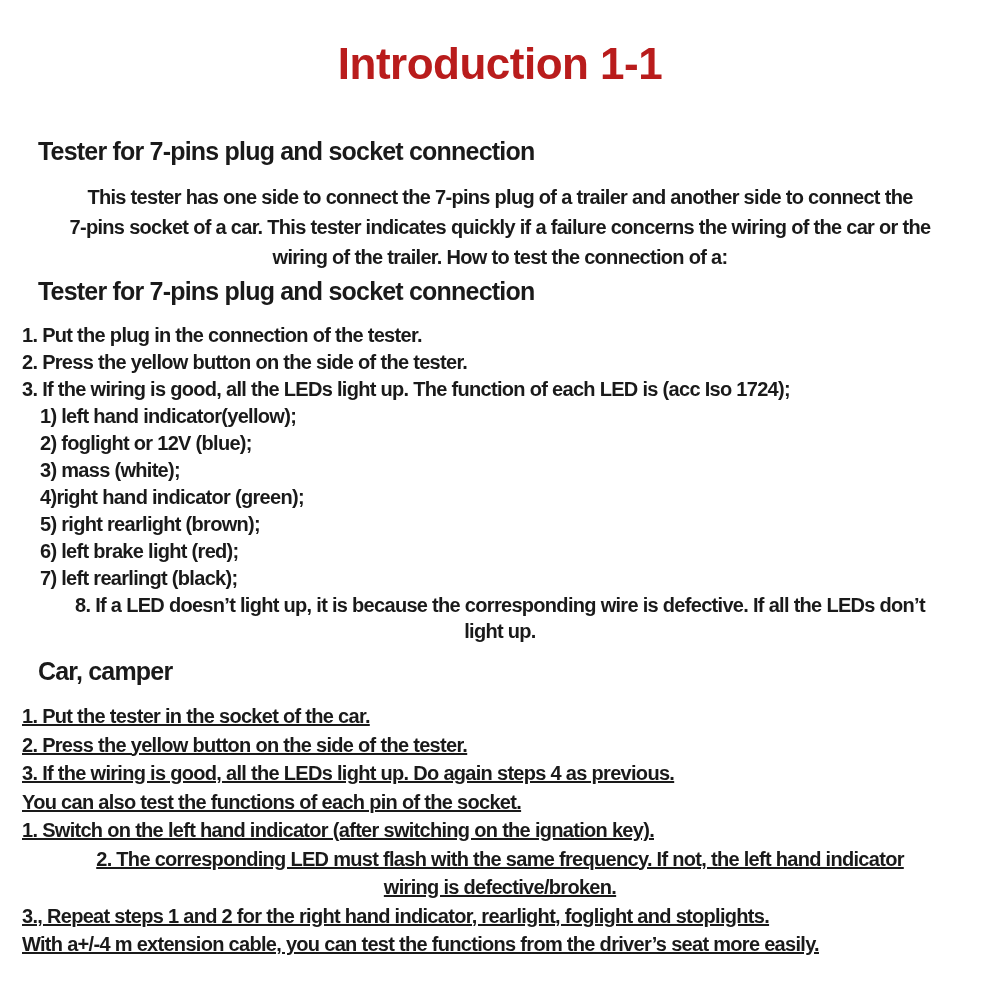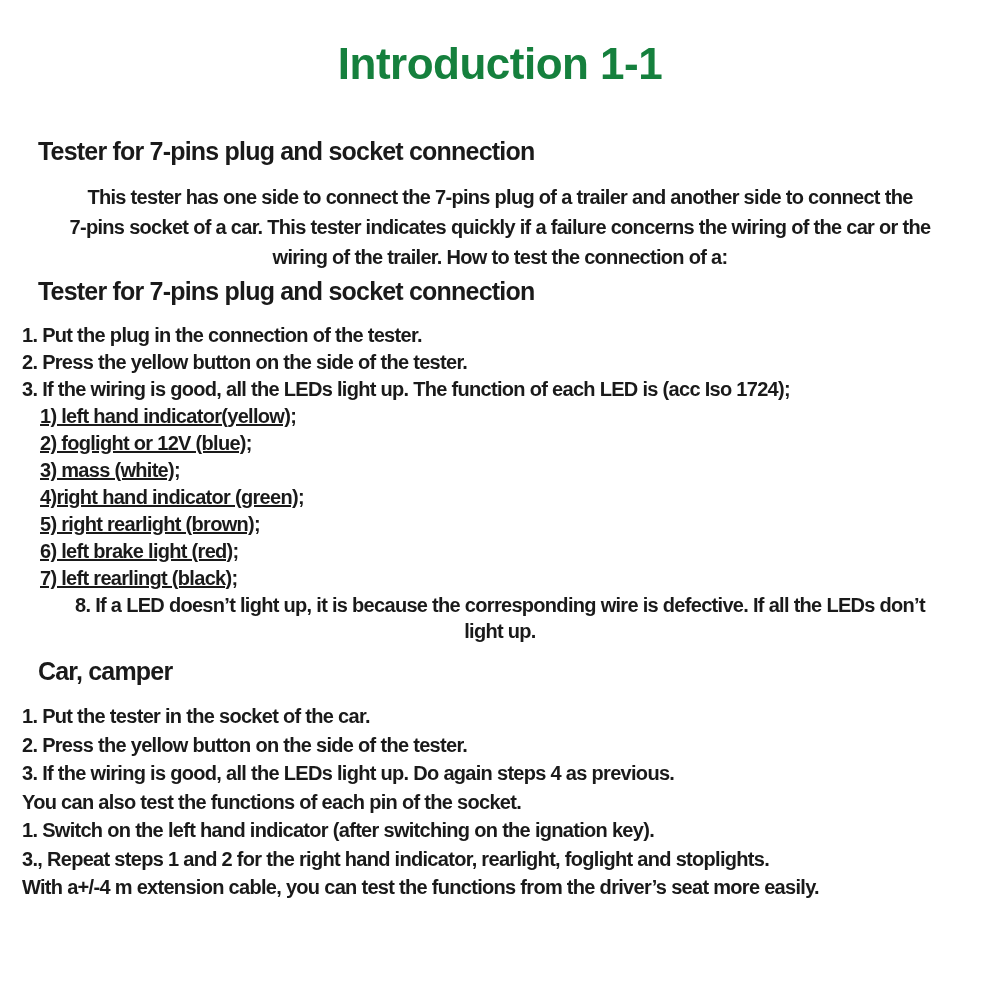--- a/index.html
+++ b/index.html
@@ -19,21 +19,21 @@
   .doc {
     width: 956px;
     padding: 0 22px;
   }
   .title {
     margin: 38px 0 0 0;
     font-size: 44px;
     line-height: 52px;
     text-align: center;
     letter-spacing: -0.5px;
-    color: #15803d;
+    color: #b91c1c;
   }
   .h2 {
     margin: 16px;
     font-size: 25px;
     line-height: 30px;
     letter-spacing: -0.8px;
   }
   .h2-first { margin-top: 46px; }
   .h2-second { margin-top: 4px; }
   .h2-car { margin-top: 12px; }
@@ -41,24 +41,24 @@
     font-size: 20px;
     letter-spacing: -0.7px;
   }
   .par {
     margin: 14px 0 0 0;
     line-height: 30px;
   }
   .prewrap { white-space: pre-line; text-align: center; }
   .steps { margin-top: 2px; }
   .steps .line { line-height: 27px; }
-  .sublist { padding-left: 18px; text-decoration: underline; }
+  .sublist { padding-left: 18px; }
   .sublist .line { line-height: 27px; }
   .notes .line { line-height: 26px; }
-  .steps3 { margin-top: 2px; }
+  .steps3 { margin-top: 2px; text-decoration: underline; }
   .steps3 .line { line-height: 28.5px; }
 </style>
 </head>
 <body>
 
 <div class="doc">
 
   <h1 class="title">Introduction 1-1</h1>
 
   <h2 class="h2 h2-first">Tester for 7-pins plug and socket connection</h2>
@@ -86,17 +86,19 @@
 light up.</div>
   </div>
 
   <h2 class="h2 h2-car">Car, camper</h2>
   <div class="body-text steps3">
     <div class="line">1. Put the tester in the socket of the car.</div>
     <div class="line">2. Press the yellow button on the side of the tester.</div>
     <div class="line">3. If the wiring is good, all the LEDs light up. Do again steps 4 as previous.</div>
     <div class="line">You can also test the functions of each pin of the socket.</div>
     <div class="line">1. Switch on the left hand indicator (after switching on the ignation key).</div>
+    <div class="line prewrap">2. The corresponding LED must flash with the same frequency. If not, the left hand indicator
+wiring is defective/broken.</div>
     <div class="line">3., Repeat steps 1 and 2 for the right hand indicator, rearlight, foglight and stoplights.</div>
     <div class="line">With a+/-4 m extension cable, you can test the functions from the driver’s seat more easily.</div>
   </div>
 
 </div>
 
 </body></html>

